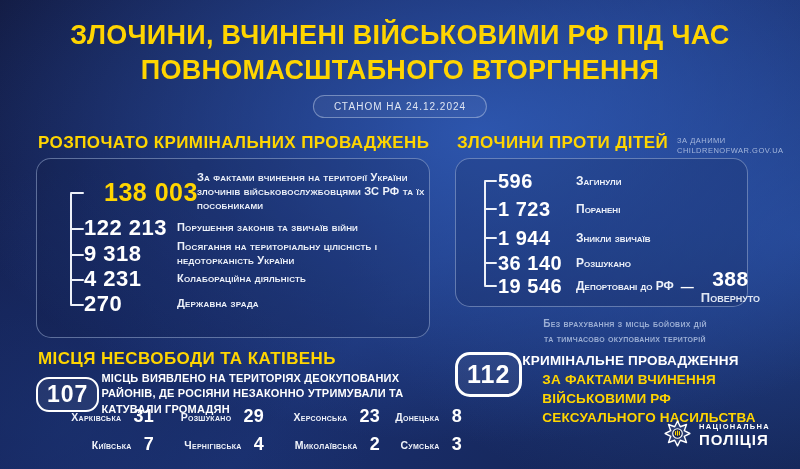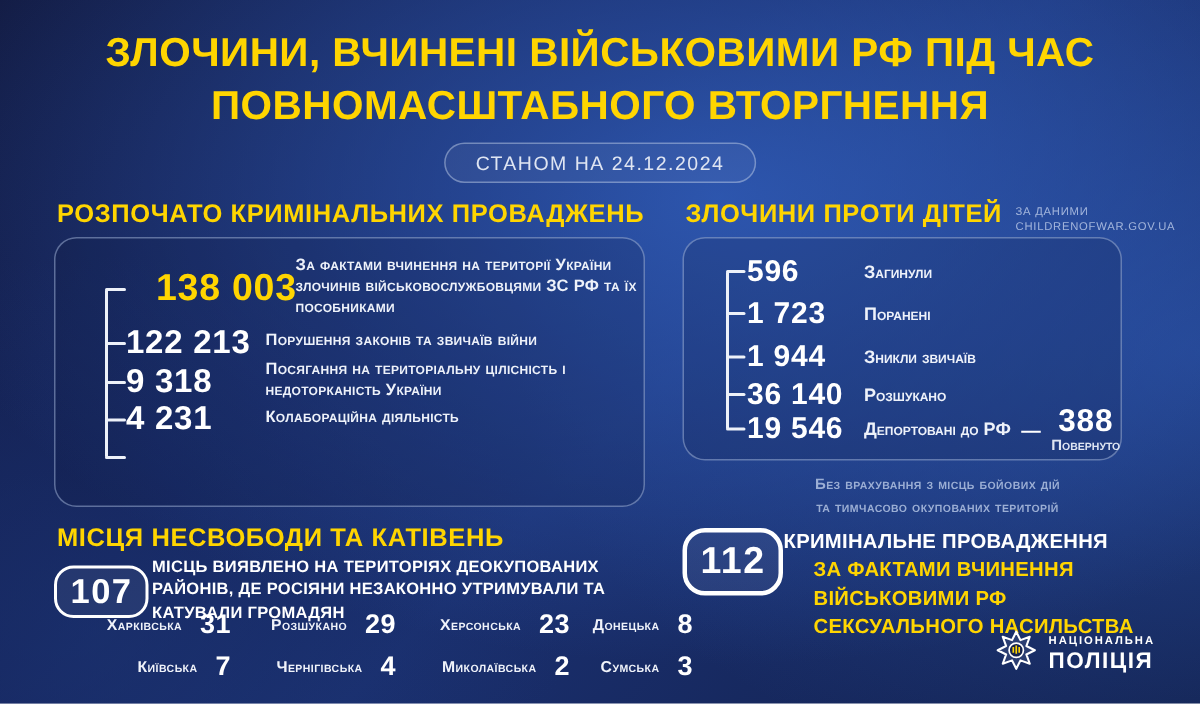--- a/index.html
+++ b/index.html
@@ -13,21 +13,21 @@
       linear-gradient(135deg,#131c44 0%,#15235a 35%,#1a2f6e 55%,#13224f 100%);
   }
   .accent{color:#ffd500;margin-left:20px;}
   .title{
     position:absolute;top:18px;left:0;width:100%;text-align:center;
     font-size:27px;font-weight:bold;color:#ffd500;line-height:1.3;letter-spacing:0.3px;
   }
   .date-pill{
     position:absolute;top:95px;left:50%;transform:translateX(-50%);
     border:1px solid rgba(200,212,235,0.45);border-radius:17px;
-    padding:5px 20px;font-size:13px;letter-spacing:1px;color:#dfe5f2;
+    padding:5px 20px;font-size:10px;letter-spacing:1px;color:#dfe5f2;
     background:rgba(255,255,255,0.05);white-space:nowrap;
   }
   .sec-header{font-size:17px;font-weight:bold;color:#ffd500;letter-spacing:0.4px;white-space:nowrap;}
   .hdr-left{position:absolute;left:38px;top:133px;}
   .hdr-right{position:absolute;left:457px;top:133px;display:flex;align-items:flex-start;}
   .src{margin-left:9px;padding-top:3px;font-size:7.5px;line-height:1.35;
        color:rgba(175,192,226,0.9);letter-spacing:0.5px;font-weight:normal;}
   .panel{position:absolute;border:1.5px solid rgba(165,185,222,0.5);border-radius:15px;
          background:rgba(10,18,52,0.16);}
   .panel-left{left:36px;top:158px;width:392px;height:178px;}
@@ -40,21 +40,21 @@
   .lrow{position:absolute;left:47px;display:flex;align-items:center;}
   .lnum{width:93px;font-weight:bold;font-size:22px;letter-spacing:0.5px;white-space:nowrap;flex:none;}
   .llabel{font-size:11px;line-height:1.25;font-variant:small-caps;font-weight:bold;
           color:#eef2fa;width:252px;letter-spacing:0.2px;}
   .rrow{position:absolute;left:42px;display:flex;align-items:center;height:24px;}
   .rnum{width:78px;font-weight:bold;font-size:20px;letter-spacing:0.5px;white-space:nowrap;flex:none;}
   .rlabel{font-size:12px;font-variant:small-caps;font-weight:bold;color:#eef2fa;white-space:nowrap;}
   .rdash{margin:0 7px;font-weight:bold;font-size:13px;color:#fff;}
   .rextra{text-align:center;line-height:1;}
   .rextra .val{font-size:21px;font-weight:bold;letter-spacing:0.5px;}
-  .rextra .sub{font-size:10px;font-variant:small-caps;font-weight:bold;color:#dfe6f2;margin-top:2px;}
+  .rextra .sub{font-size:13px;font-variant:small-caps;font-weight:bold;color:#dfe6f2;margin-top:2px;}
   .footnote{position:absolute;top:317px;left:505px;width:240px;text-align:center;
             font-size:10px;line-height:1.45;font-variant:small-caps;font-weight:bold;
             color:rgba(162,180,216,0.95);letter-spacing:0.3px;}
   .hdr-captivity{position:absolute;left:38px;top:349px;}
   .badge{border:2.5px solid #ffffff;border-radius:13px;font-weight:bold;
          background:rgba(255,255,255,0.06);text-align:center;white-space:nowrap;}
   .cap-row{position:absolute;left:36px;top:371px;display:flex;align-items:center;gap:2px;}
   .badge-107{font-size:23px;padding:2px 9px;letter-spacing:1px;}
   .cap-text{font-size:11px;font-weight:bold;line-height:1.4;width:345px;letter-spacing:0.2px;color:#fff;}
   .regions{position:absolute;left:36px;top:406px;display:grid;
@@ -101,20 +101,24 @@
       <div class="llabel">Порушення законів та звичаїв війни</div>
     </div>
     <div class="lrow" style="top:80px;height:30px;">
       <div class="lnum">9 318</div>
       <div class="llabel">Посягання на територіальну цілісність і недоторканість України</div>
     </div>
     <div class="lrow" style="top:107px;height:26px;">
       <div class="lnum">4 231</div>
       <div class="llabel">Колабораційна діяльність</div>
     </div>
+    <div class="lrow" style="top:132px;height:26px;">
+      <div class="lnum">270</div>
+      <div class="llabel">Державна зрада</div>
+    </div>
   </div>
 
   <div class="hdr-right">
     <div class="sec-header">ЗЛОЧИНИ ПРОТИ ДІТЕЙ</div>
     <div class="src">
       <div>ЗА ДАНИМИ</div>
       <div>CHILDRENOFWAR.GOV.UA</div>
     </div>
   </div>
 

